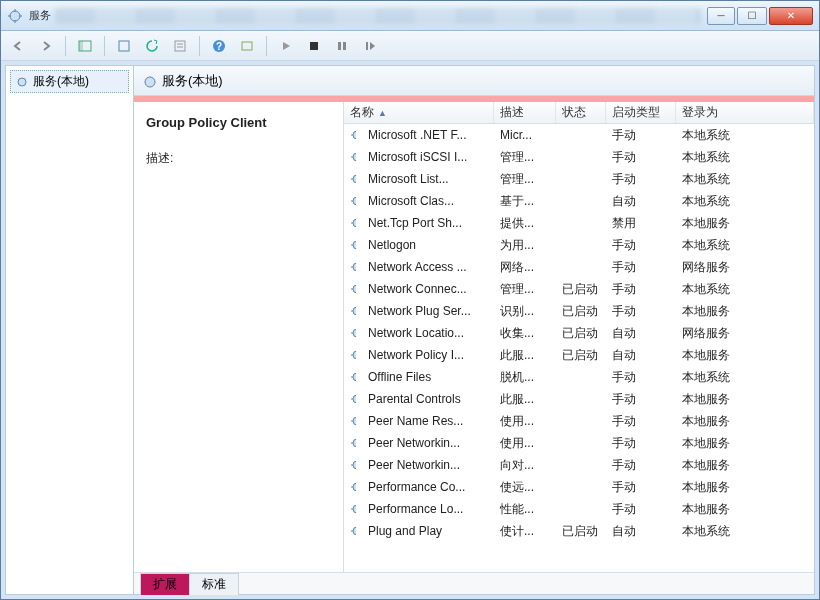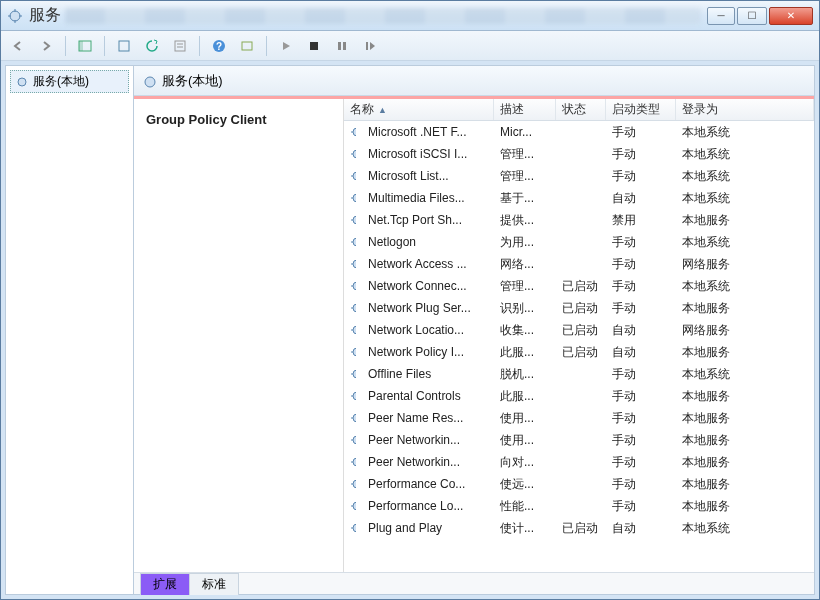--- a/index.html
+++ b/index.html
@@ -2,21 +2,21 @@
 <html><head>
 <meta charset="utf-8">
 <style>
 * { margin: 0; padding: 0; box-sizing: border-box; font-family: "Microsoft YaHei", "Segoe UI", sans-serif; }
 body { background: #d4e4f4; width: 820px; height: 600px; overflow: hidden; }
 
 .window { width: 820px; height: 600px; display: flex; flex-direction: column; border: 1px solid #5a7ca0; }
 
 .titlebar { height: 30px; background: linear-gradient(to bottom, #f0f6fc 0%, #d7e8f8 50%, #cde2f5 100%); display: flex; align-items: center; padding: 0 6px; border-bottom: 1px solid #a0b8d0; }
 .titlebar .icon { width: 16px; height: 16px; margin-right: 6px; }
-.titlebar .title { font-size: 16px; color: #333; flex: 0 0 auto; }
+.titlebar .title { font-size: 11px; color: #333; flex: 0 0 auto; }
 .titlebar .blur { flex: 1; height: 16px; margin: 0 4px; background: repeating-linear-gradient(90deg, rgba(180,200,220,.5) 0 40px, rgba(200,215,230,.5) 40px 80px); filter: blur(2px); border-radius: 3px; }
 .winbtns { display: flex; gap: 0; }
 .winbtn { width: 28px; height: 18px; border: 1px solid #7a95b0; background: linear-gradient(to bottom,#f4f9fe,#d4e6f6); display:flex; align-items:center; justify-content:center; font-size:10px; color:#444; border-radius: 2px; margin-left:2px; }
 .winbtn.max { width: 30px; }
 .winbtn.close { width: 44px; background: linear-gradient(to bottom,#f19e91,#d9432a); color:#fff; border-color:#a03524; }
 
 .menubar { height: 24px; background: linear-gradient(to bottom,#f7fbff,#e6f0fa); display:flex; align-items:center; padding: 0 8px; gap: 14px; font-size: 12px; color:#222; border-bottom:1px solid #c6d6e6; }
 .menubar span { cursor: default; }
 
 .toolbar { height: 30px; background: linear-gradient(to bottom,#f2f7fc,#e2ecf6); display:flex; align-items:center; padding: 0 6px; gap: 6px; border-bottom:1px solid #c6d6e6; }
@@ -24,39 +24,39 @@
 .tsep { width:1px; height:20px; background:#b8ccde; margin:0 2px; }
 
 .client { flex:1; display:flex; background:#fff; border:1px solid #bcd; margin:4px; }
 
 .treepane { width: 128px; border-right:1px solid #bcd; padding:4px; font-size:12px; }
 .treeitem { display:flex; align-items:center; gap:4px; padding:2px 4px; background:#e8f1fb; border:1px dotted #7aa; }
 
 .mainpane { flex:1; display:flex; flex-direction:column; }
 .mainhead { height:30px; display:flex; align-items:center; padding:0 8px; font-size:13px; background:linear-gradient(to bottom,#f6fafe,#e6eef6); border-bottom:1px solid #cbd9e6; gap:6px; }
 
-.contentrow { flex:1; display:flex; overflow:hidden; border-top:3px solid #fca5a5; }
+.contentrow { flex:1; display:flex; overflow:hidden; border-top:6px solid #fca5a5; }
 .descpane { width: 210px; padding: 10px 12px; font-size:12px; line-height:1.7; color:#222; border-right:1px solid #ddd; }
 .descpane .svcname { font-weight:bold; font-size:13px; margin-bottom:14px; }
 .descpane .lbl { margin-top:2px; }
 
 .listpane { flex:1; display:flex; flex-direction:column; overflow:hidden; }
 .cols { display:flex; height:22px; background:linear-gradient(to bottom,#fdfdfe,#eef2f6); border-bottom:1px solid #d6dee6; font-size:12px; color:#333; }
 .col { border-right:1px solid #e0e6ec; padding:3px 6px; display:flex; align-items:center; gap:4px; }
 .c-name{width:150px;} .c-desc{width:62px;} .c-stat{width:50px;} .c-start{width:70px;} .c-logon{flex:1;}
 .sorticon { font-size:9px; color:#5a7ca0; }
 
 .rows { flex:1; overflow-y:auto; }
 .row { display:flex; height:22px; align-items:center; font-size:12px; color:#222; }
 .row .cell { padding:0 6px; white-space:nowrap; overflow:hidden; text-overflow:ellipsis; }
 .row .ci { width:18px; display:flex; justify-content:center; flex:0 0 18px; }
 .gear { width:14px; height:14px; }
 
 .tabstrip { height:22px; display:flex; align-items:flex-end; padding-left:6px; font-size:12px; border-top:1px solid #d6dee6; background:#f6f8fa; }
-.tab { padding:2px 12px; border:1px solid #c9d4df; border-bottom:none; background:#8b5cf6; margin-right:-1px; position:relative; top:1px; }
+.tab { padding:2px 12px; border:1px solid #c9d4df; border-bottom:none; background:#be185d; margin-right:-1px; position:relative; top:1px; }
 .tab.inactive { background:#eef2f6; }
 
 
 .gear circle{fill:#cfe0f2;stroke:#5b86b0;stroke-width:1}
 .gear path{stroke:#5b86b0;stroke-width:1;fill:none}
 </style>
 </head>
 <body>
 
 <div class="window">
@@ -164,20 +164,21 @@
       <div class="mainhead">
         <svg class="gear" width="16" height="16">
             <circle cx="8" cy="8" r="5"></circle>
           </svg>
         <span>服务(本地)</span>
       </div>
 
       <div class="contentrow">
         <div class="descpane">
           <div class="svcname">Group Policy Client</div>
+          <div class="lbl">描述:</div>
         </div>
 
         <div class="listpane">
           <div class="cols">
             <div class="col c-name">
                 <span>名称</span>
                 <span class="sorticon">▲</span>
               </div>
             <div class="col c-desc">描述</div>
             <div class="col c-stat">状态</div>
@@ -224,21 +225,21 @@
                 <div class="cell" style="width:70px">手动</div>
                 <div class="cell" style="flex:1">本地系统</div>
               </div>
               <div class="row">
                 <div class="cell ci">
                   <svg class="gear" width="14" height="14">
                     <circle cx="7" cy="7" r="4"></circle>
                     <path d="M7 1v2M7 11v2M1 7h2M11 7h2"></path>
                   </svg>
                 </div>
-                <div class="cell" style="width:132px">Multimedia Files...</div>
+                <div class="cell" style="width:132px">Microsoft Clas...</div>
                 <div class="cell" style="width:62px">基于...</div>
                 <div class="cell" style="width:50px"></div>
                 <div class="cell" style="width:70px">自动</div>
                 <div class="cell" style="flex:1">本地系统</div>
               </div>
               <div class="row">
                 <div class="cell ci">
                   <svg class="gear" width="14" height="14">
                     <circle cx="7" cy="7" r="4"></circle>
                     <path d="M7 1v2M7 11v2M1 7h2M11 7h2"></path>

